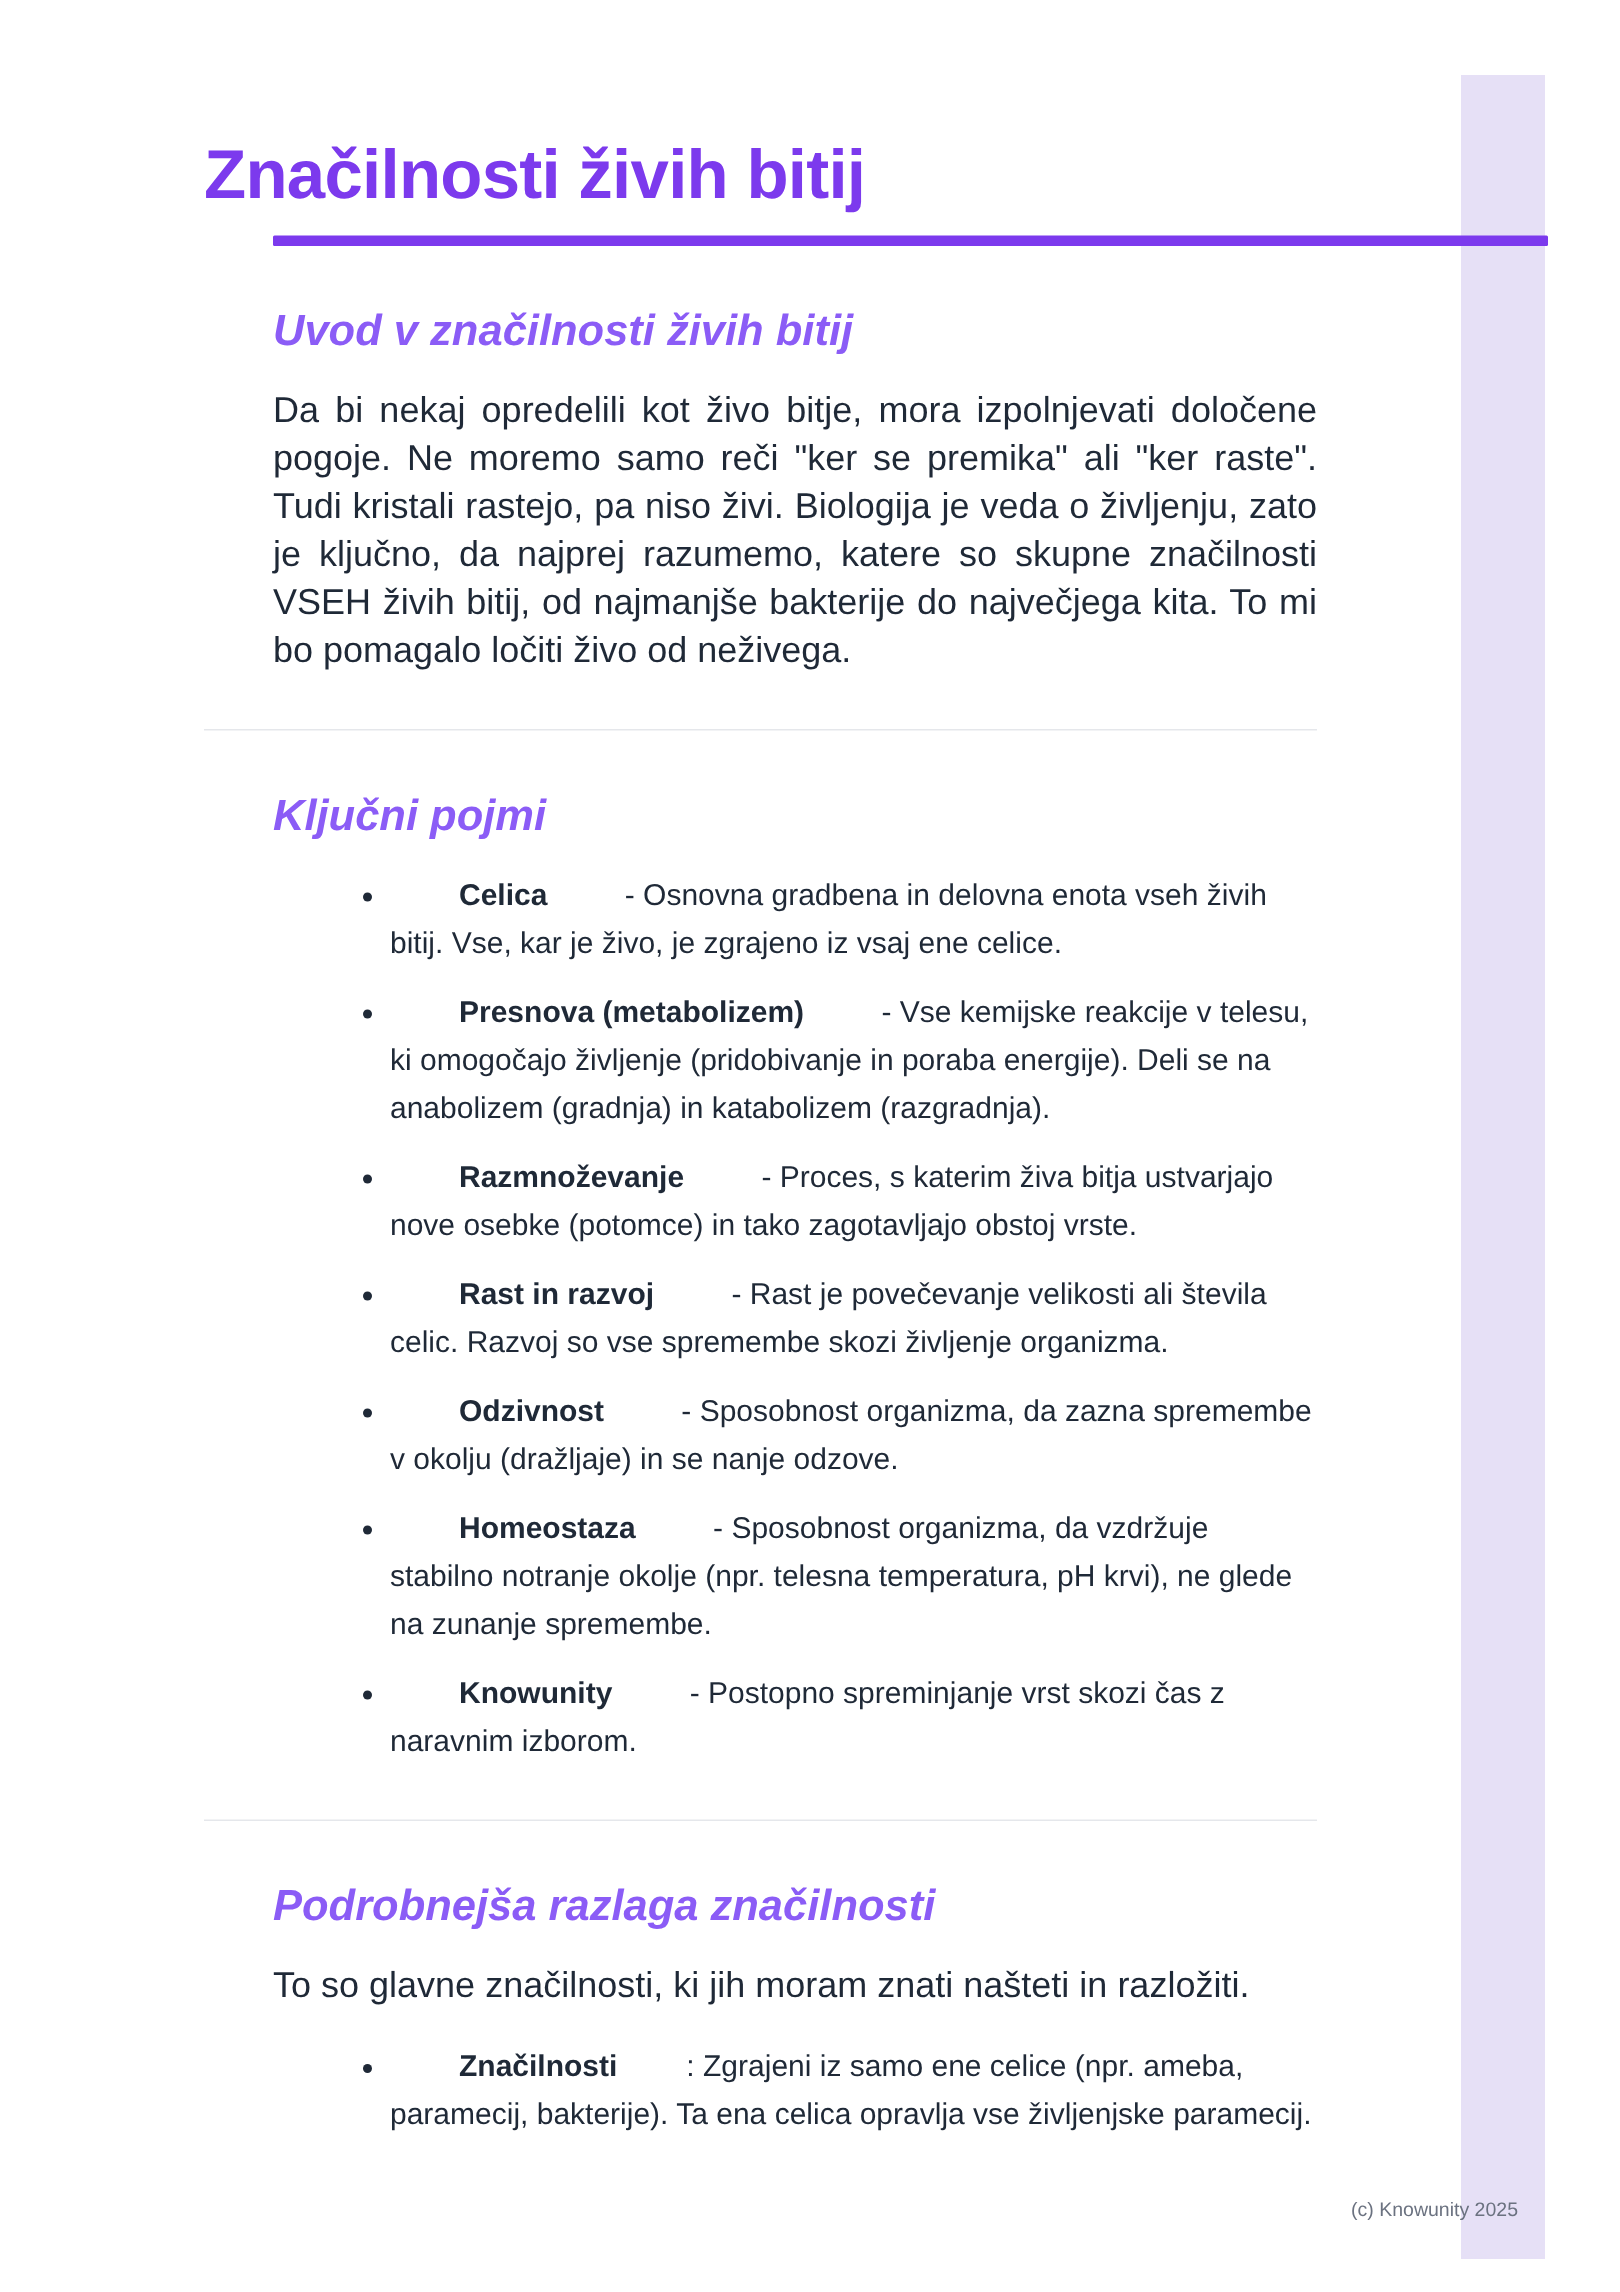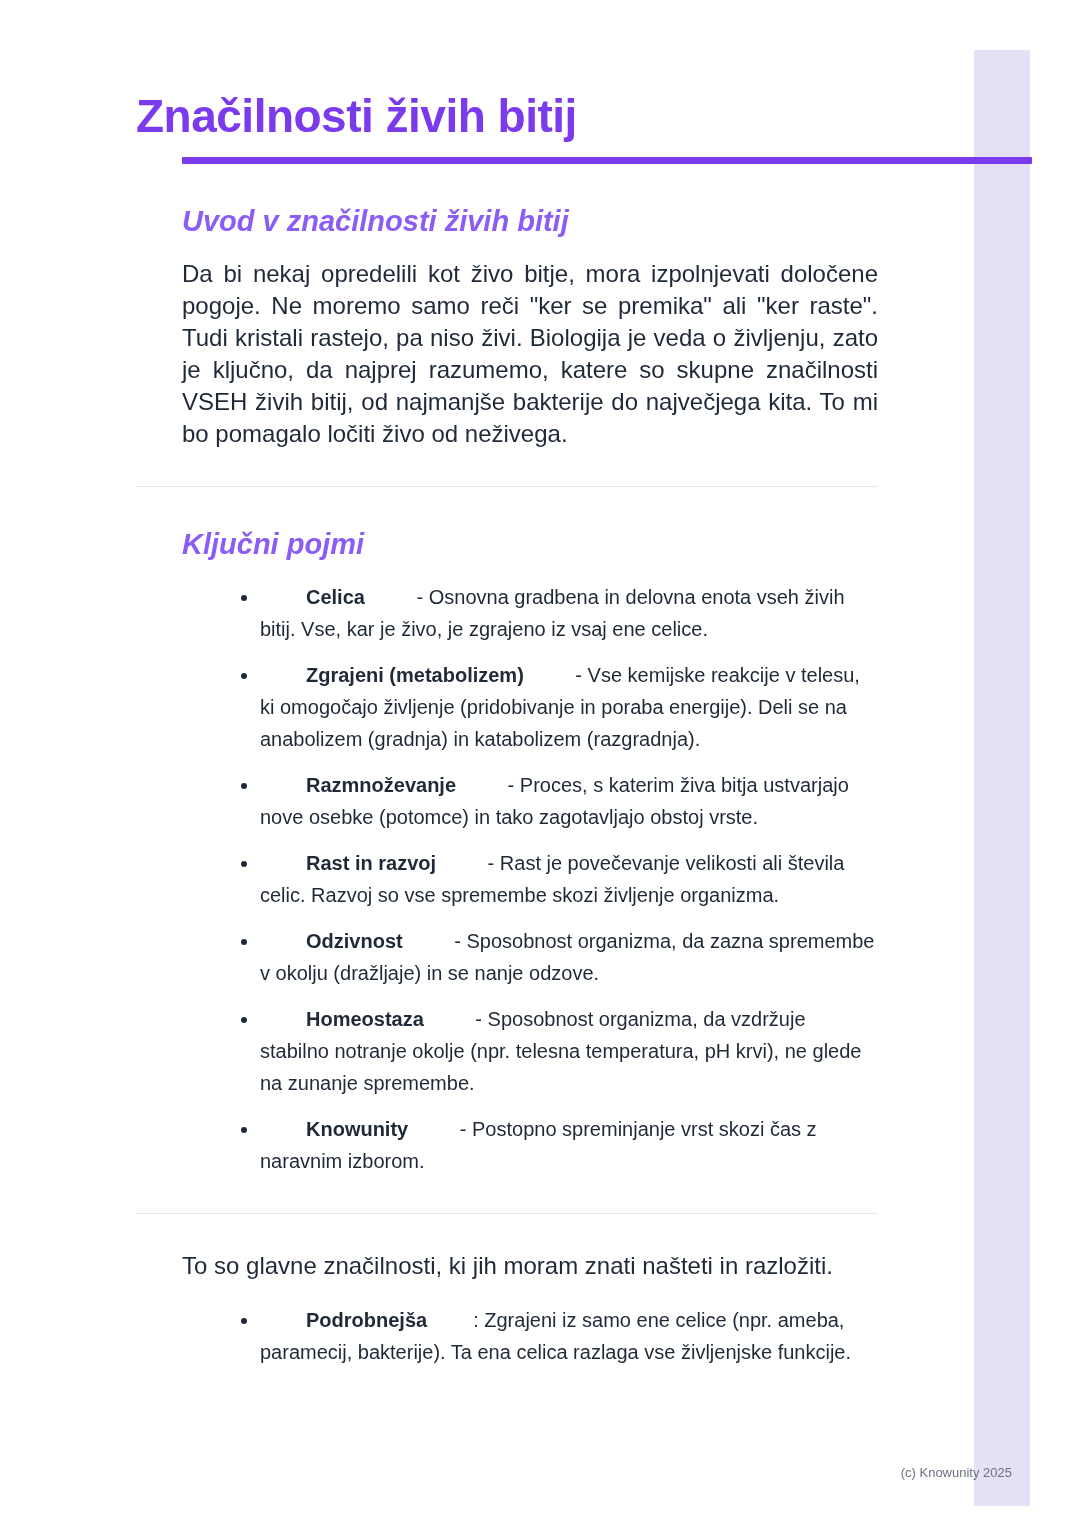--- a/index.html
+++ b/index.html
@@ -95,33 +95,34 @@
     <h2 class="section-heading">Uvod v značilnosti živih bitij</h2>
     <p class="body-text justify">Da bi nekaj opredelili kot živo bitje, mora izpolnjevati določene pogoje. Ne moremo samo reči "ker se premika" ali "ker raste". Tudi kristali rastejo, pa niso živi. Biologija je veda o življenju, zato je ključno, da najprej razumemo, katere so skupne značilnosti VSEH živih bitij, od najmanjše bakterije do največjega kita. To mi bo pomagalo ločiti živo od neživega.</p>
   </section>
 
   <hr class="divider">
 
   <section>
     <h2 class="section-heading">Ključni pojmi</h2>
     <ul class="bullet-list">
       <li><span class="term">Celica</span><span> - Osnovna gradbena in delovna enota vseh živih bitij. Vse, kar je živo, je zgrajeno iz vsaj ene celice.</span></li>
-      <li><span class="term">Zgrajeni (metabolizem)</span><span> - Vse kemijske reakcije v telesu, ki omogočajo življenje (pridobivanje in poraba energije). Deli se na anabolizem (gradnja) in katabolizem (razgradnja).</span></li>
+      <li><span class="term">Presnova (metabolizem)</span><span> - Vse kemijske reakcije v telesu, ki omogočajo življenje (pridobivanje in poraba energije). Deli se na anabolizem (gradnja) in katabolizem (razgradnja).</span></li>
       <li><span class="term">Razmnoževanje</span><span> - Proces, s katerim živa bitja ustvarjajo nove osebke (potomce) in tako zagotavljajo obstoj vrste.</span></li>
       <li><span class="term">Rast in razvoj</span><span> - Rast je povečevanje velikosti ali števila celic. Razvoj so vse spremembe skozi življenje organizma.</span></li>
       <li><span class="term">Odzivnost</span><span> - Sposobnost organizma, da zazna spremembe v okolju (dražljaje) in se nanje odzove.</span></li>
       <li><span class="term">Homeostaza</span><span> - Sposobnost organizma, da vzdržuje stabilno notranje okolje (npr. telesna temperatura, pH krvi), ne glede na zunanje spremembe.</span></li>
       <li><span class="term">Knowunity</span><span> - Postopno spreminjanje vrst skozi čas z naravnim izborom.</span></li>
     </ul>
   </section>
 
   <hr class="divider">
 
   <section>
+    <h2 class="section-heading">Podrobnejša razlaga značilnosti</h2>
     <p class="body-text">To so glavne značilnosti, ki jih moram znati našteti in razložiti.</p>
     <ul class="bullet-list">
-      <li><span class="term">Podrobnejša</span><span>: Zgrajeni iz samo ene celice (npr. ameba, paramecij, bakterije). Ta ena celica razlaga vse življenjske funkcije.</span></li>
+      <li><span class="term">Značilnosti</span><span>: Zgrajeni iz samo ene celice (npr. ameba, paramecij, bakterije). Ta ena celica opravlja vse življenjske paramecij.</span></li>
     </ul>
   </section>
 
 </main>
 
 <footer class="page-footer">(c) Knowunity 2025</footer>
 
 </body></html>

